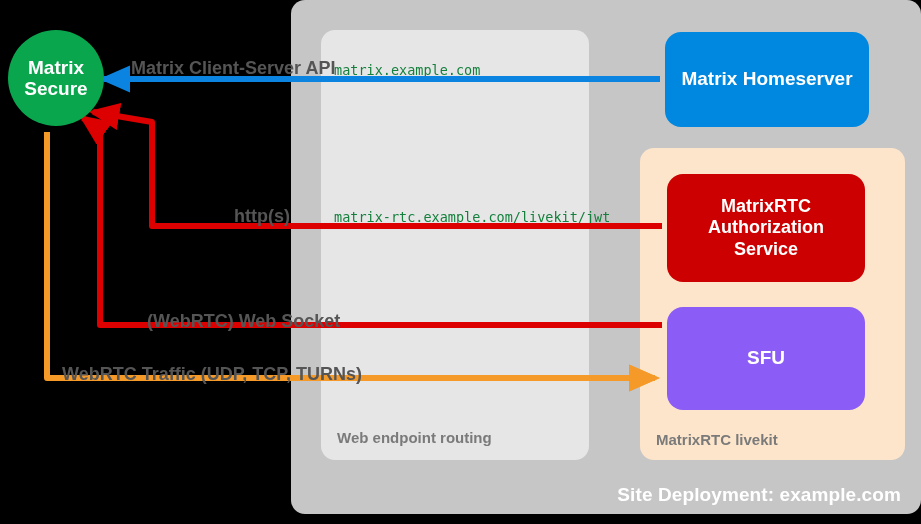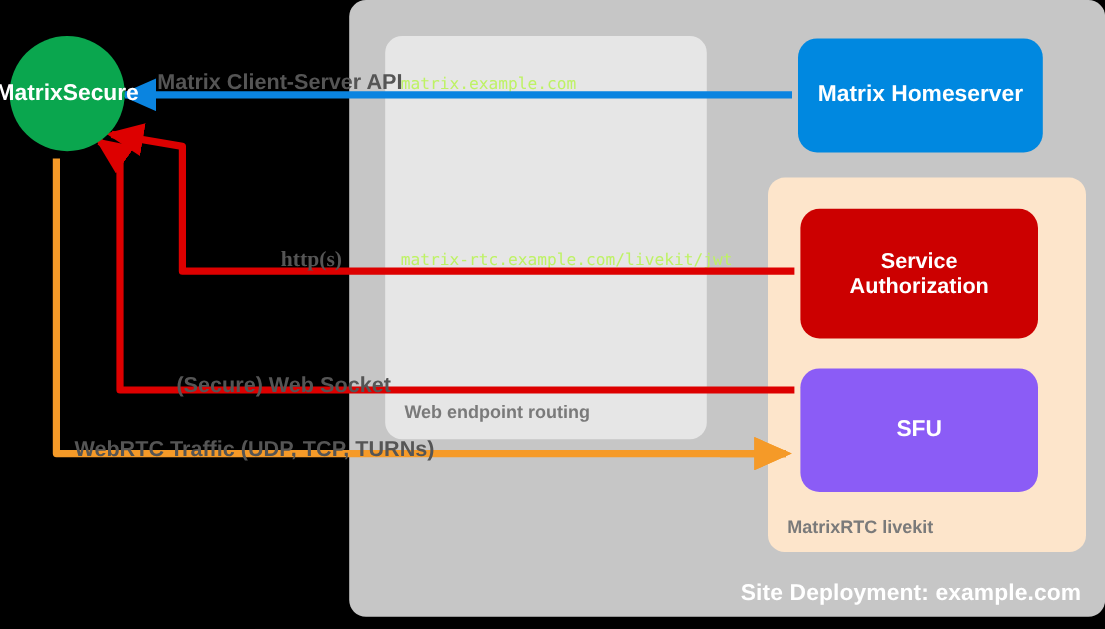--- a/index.html
+++ b/index.html
@@ -38,36 +38,36 @@
     white-space: nowrap;
     margin-top: 16px;
   }
 
   
   .routing-box {
     position: absolute;
     left: 321px;
     top: 30px;
     width: 268px;
-    height: 336px;
+    height: 430px;
     background: #e6e6e6;
     border-radius: 14px;
   }
   .routing-label {
     position: absolute;
     left: 16px;
     bottom: 14px;
     color: #7a7a7a;
     font-size: 15px;
     font-weight: bold;
     white-space: nowrap;
   }
   .endpoint {
     position: absolute;
-    color: #bef264;
+    color: #15803d;
     font-family: "DejaVu Sans Mono", "Liberation Mono", monospace;
     font-size: 13.5px;
     white-space: nowrap;
     text-align: center;
   }
 
   
   .backend-panel {
     position: absolute;
     left: 640px;
@@ -91,21 +91,21 @@
   .client-node {
     position: absolute;
     left: 8px;
     top: 30px;
     width: 96px;
     height: 96px;
     border-radius: 50%;
     background: #0aa64e;
     color: #ffffff;
     display: flex;
-    flex-direction: row;
+    flex-direction: column;
     align-items: center;
     justify-content: center;
     font-size: 19px;
     font-weight: bold;
     line-height: 1.12;
     z-index: 6;
   }
 
   .box-node {
     position: absolute;
@@ -198,22 +198,23 @@
     <span>Matrix</span>
     <span>Secure</span>
   </div>
 
   <div class="box-node homeserver">
     <span>Matrix Homeserver</span>
   </div>
 
   <div class="box-node authservice">
     <div>
+      <div>MatrixRTC</div>
+      <div>Authorization</div>
       <div>Service</div>
-      <div>Authorization</div>
     </div>
   </div>
 
   <div class="box-node sfu">
     <span>SFU</span>
   </div>
 
   <svg class="arrow-layer over" viewBox="0 0 921 524" width="921" height="524">
     <defs>
       <marker id="head-blue" markerWidth="5.2" markerHeight="4.6" refX="4.4" refY="2.3" orient="auto">
@@ -233,17 +234,17 @@
     <path d="M660,79 L104,79" fill="none" stroke="#0a84e0" stroke-width="6" marker-end="url(#head-blue)"></path>
 
     <path d="M662,226 L152,226 L152,122 L93,112" fill="none" stroke="#dd0000" stroke-width="6" stroke-linejoin="round" marker-end="url(#head-red)"></path>
 
     <path d="M662,325 L100,325 L100,130 L83,118" fill="none" stroke="#dd0000" stroke-width="6" stroke-linejoin="round" marker-end="url(#head-red2)"></path>
 
     <path d="M600,378 L655,378" fill="none" stroke="#f59a28" stroke-width="6" marker-end="url(#head-orange)"></path>
   </svg>
 
   <div class="edge-label" style="left:131px; top:58px;">Matrix Client-Server API</div>
-  <div class="edge-label" style="left:234px; top:206px;font-family:Liberation Serif, serif;">http(s)</div>
-  <div class="edge-label" style="left:147px; top:311px;">(Secure) Web Socket</div>
+  <div class="edge-label" style="left:234px; top:206px;">http(s)</div>
+  <div class="edge-label" style="left:147px; top:311px;">(WebRTC) Web Socket</div>
   <div class="edge-label" style="left:62px; top:364px;">WebRTC Traffic (UDP, TCP, TURNs)</div>
 
 </div>
 
 </body></html>

